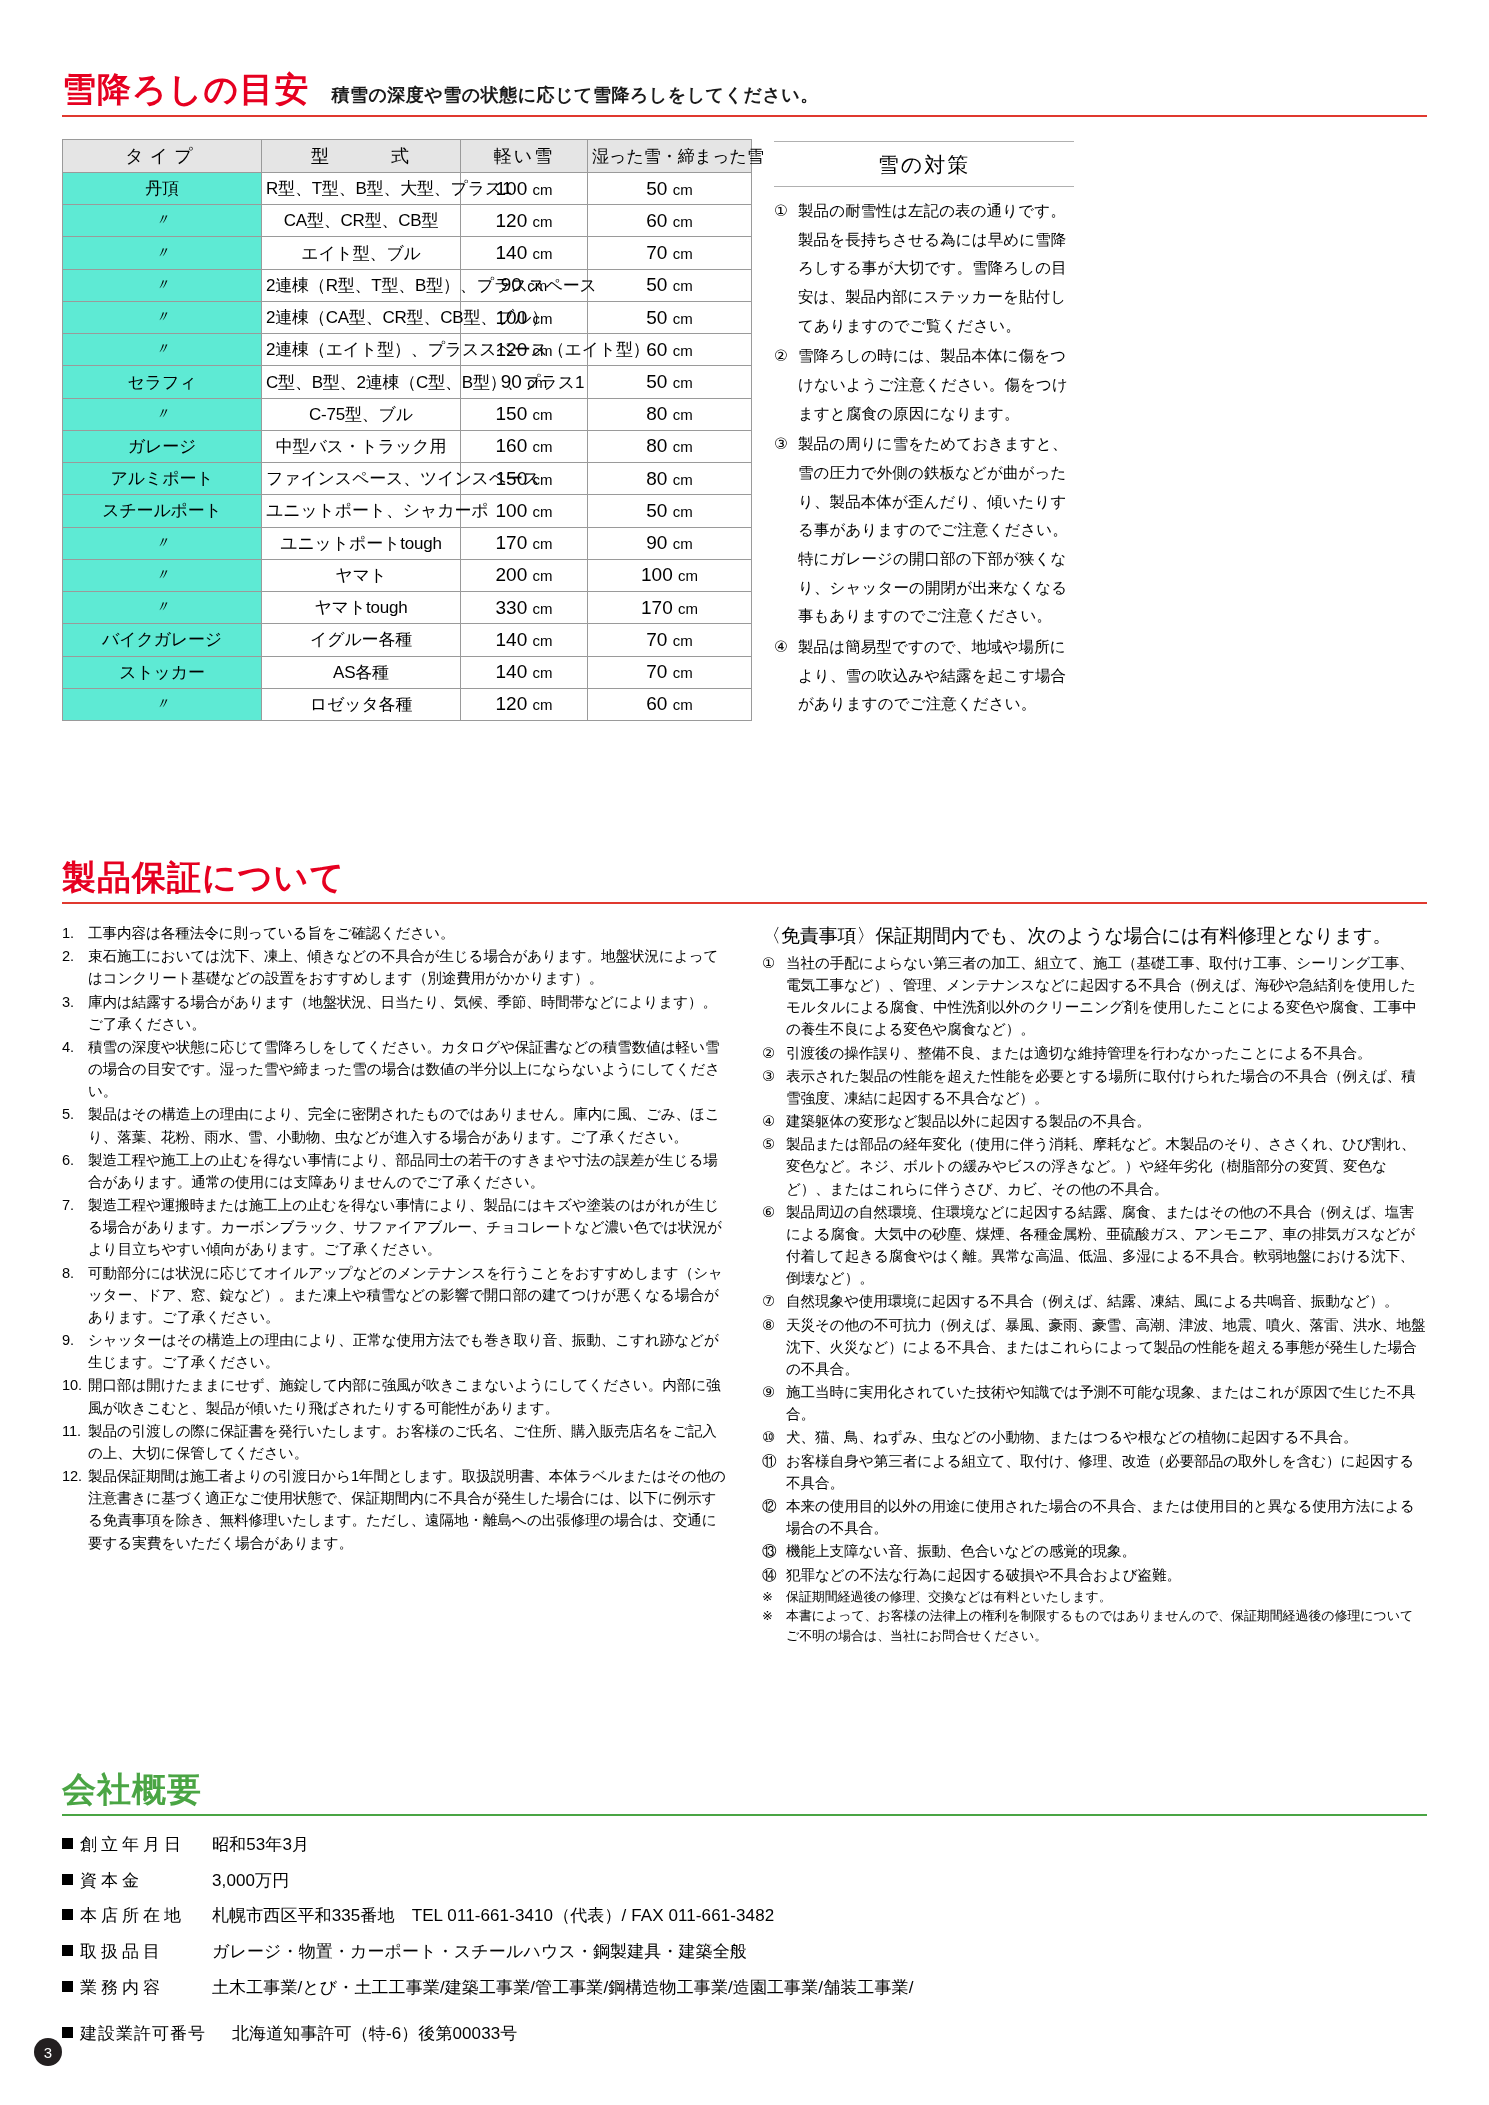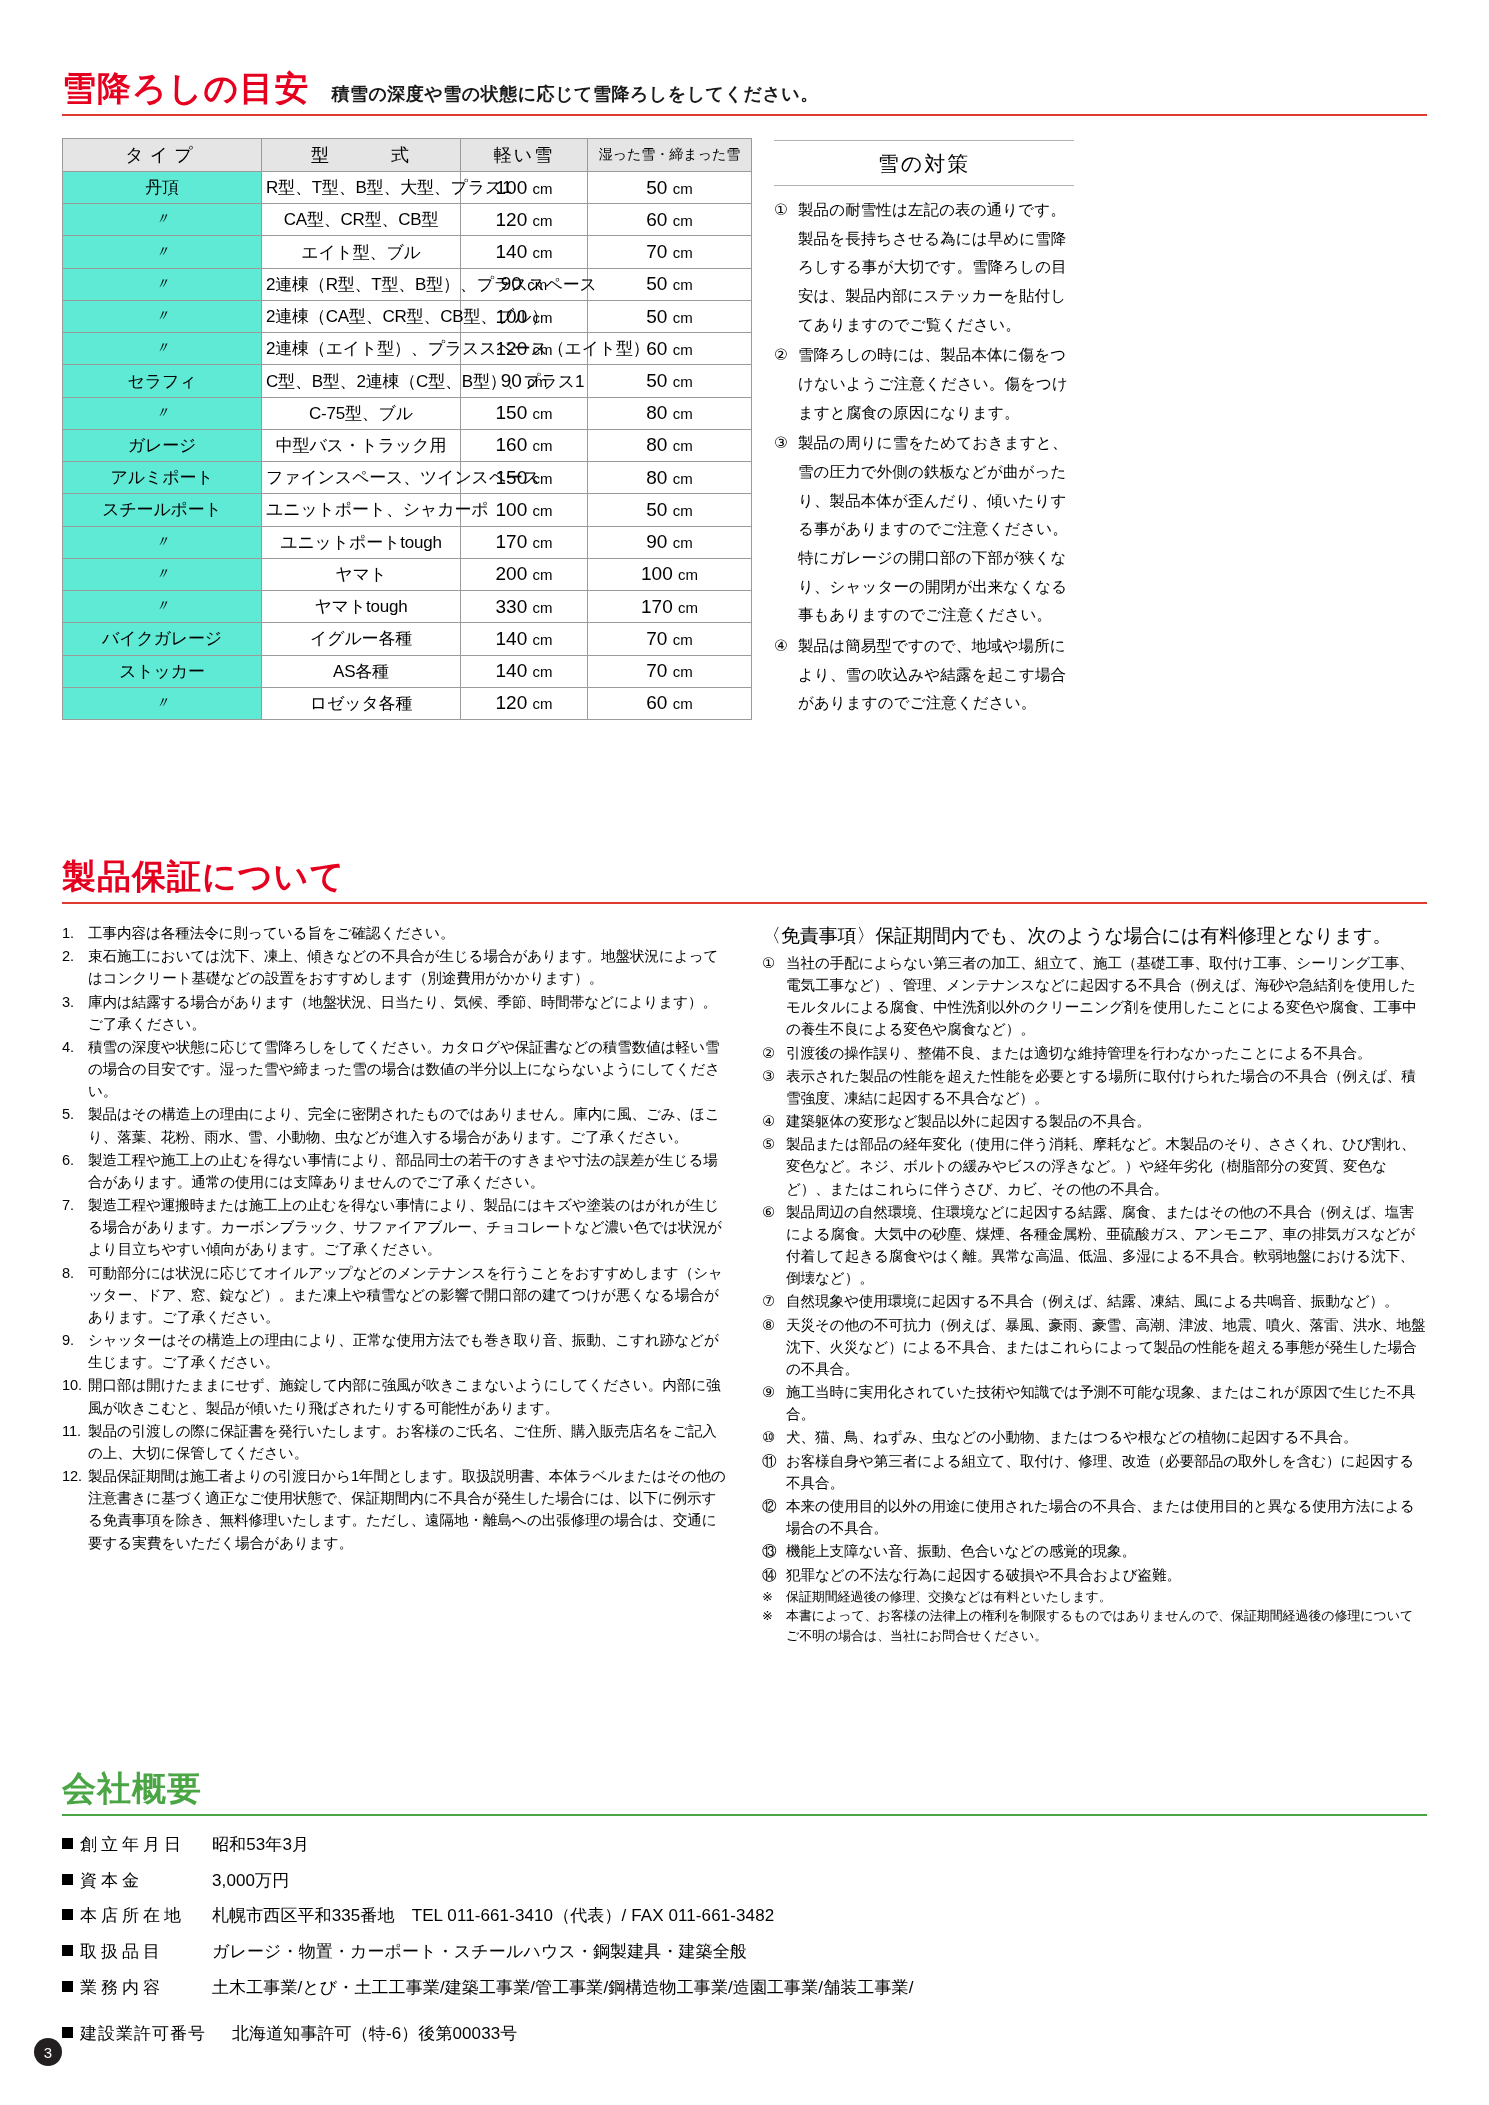--- a/index.html
+++ b/index.html
@@ -25,21 +25,20 @@
   .sec-head {
     display: flex;
     align-items: baseline;
     gap: 22px;
   }
   .sec-head .title {
     font-size: 34px;
     font-weight: bold;
     letter-spacing: 1px;
     line-height: 1;
-    font-family: Liberation Serif, serif;
   }
   .sec-head .title.red { color: #e60020; }
   .sec-head .title.green { color: #4aa544; }
   .sec-head .subtitle {
     font-size: 18px;
     font-weight: bold;
     color: #1a1a1a;
     letter-spacing: .5px;
   }
   .rule {
@@ -102,21 +101,21 @@
     width: 272px;
     font-size: 17px;
   }
   table.snow-table td.val-cell {
     width: 118px;
     font-size: 19px;
     letter-spacing: 0px;
   }
   table.snow-table td.val-cell .unit { font-size: 15px; }
   table.snow-table thead th.light { width: 118px; }
-  table.snow-table thead th.wet { width: 155px; font-size: 14px; letter-spacing: 0; }
+  table.snow-table thead th.wet { width: 155px; font-size: 17px; letter-spacing: 0; }
   table.snow-table td.val-cell.wide { width: 155px; }
 
   
   .measures {
     width: 300px;
     flex: 0 0 300px;
     padding-top: 2px;
   }
   .measures .m-title {
     text-align: center;

